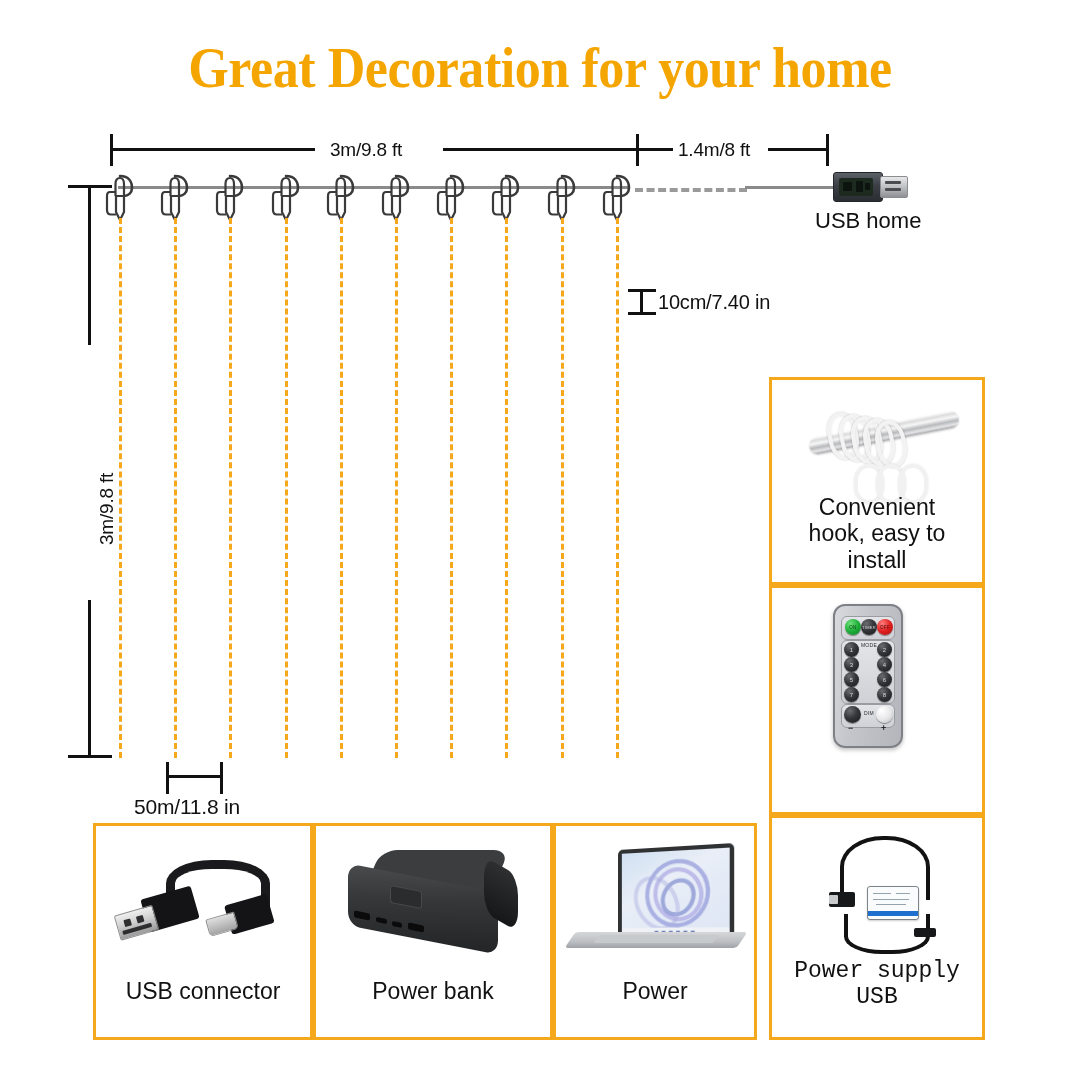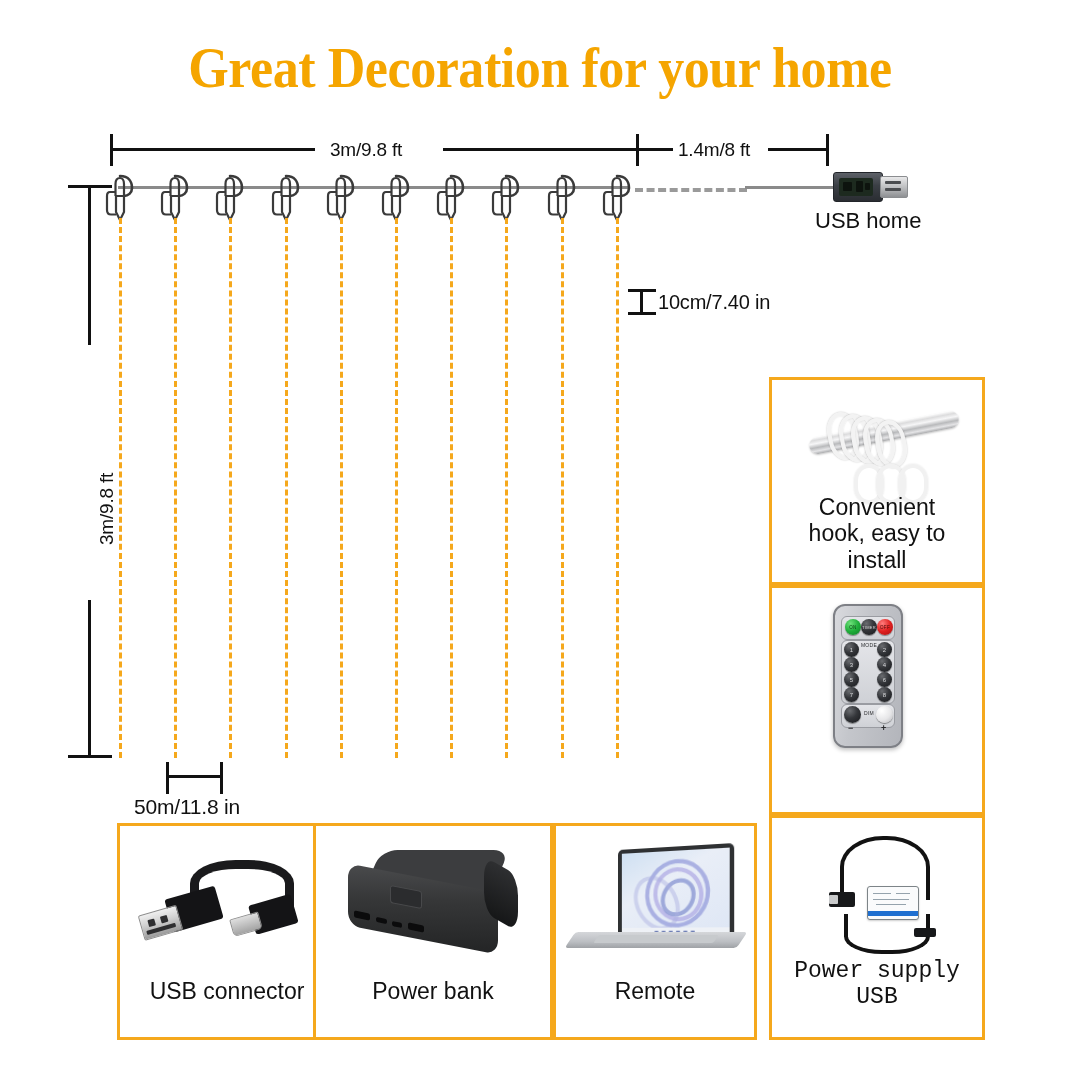--- a/index.html
+++ b/index.html
@@ -387,21 +387,21 @@
         <div class="ln" style="left:8px;top:17px;width:30px;"></div>
         <div class="blue"></div>
       </div>
       <div class="pscord" style="left:72px;top:84px;width:78px;height:36px;border-radius:0 0 44% 44%;border-top:none;"></div>
       <div class="usbA" style="left:142px;top:98px;width:22px;height:9px;border-radius:2px;"></div>
     </div>
     <div class="card-caption" style="top:140px;white-space:pre-line;font-family:Liberation Mono, monospace;">Power supply
 USB</div>
   </div>
 
-  <div class="card" style="left:93px;top:823px;width:220px;height:217px;margin-left:24px;">
+  <div class="card" style="left:93px;top:823px;width:220px;height:217px;">
     <div class="card-art" style="top:16px;height:120px;">
       <div style="position:absolute;left:70px;top:18px;width:86px;height:44px;border:9px solid #1a1a1c;border-radius:44% 44% 0 0;border-bottom:none;"></div>
       <div class="plugA" style="left:18px;top:48px;width:86px;height:56px;transform:rotate(-16deg);">
         <div class="shell" style="left:32px;top:6px;width:52px;height:34px;"></div>
         <div class="metal" style="left:2px;top:14px;width:38px;height:24px;">
           <b style="left:7px;top:6px;width:7px;height:7px;"></b>
           <b style="left:20px;top:6px;width:7px;height:7px;"></b>
           <b style="left:3px;top:16px;width:30px;height:4px;"></b>
         </div>
       </div>
@@ -443,16 +443,16 @@
             <i></i>
             <i></i>
             <i></i>
             <i></i>
             <i></i>
         </div>
       </div>
       <div class="lp-base" style="left:14px;top:86px;width:172px;height:16px;transform:skewX(-34deg);"></div>
       <div class="lp-keys" style="left:40px;top:89px;width:120px;height:8px;transform:skewX(-34deg);"></div>
     </div>
-    <div class="card-caption" style="top:152px;">Remote</div>
+    <div class="card-caption" style="top:152px;">Power</div>
   </div>
 
 </div>
 
 </body></html>

